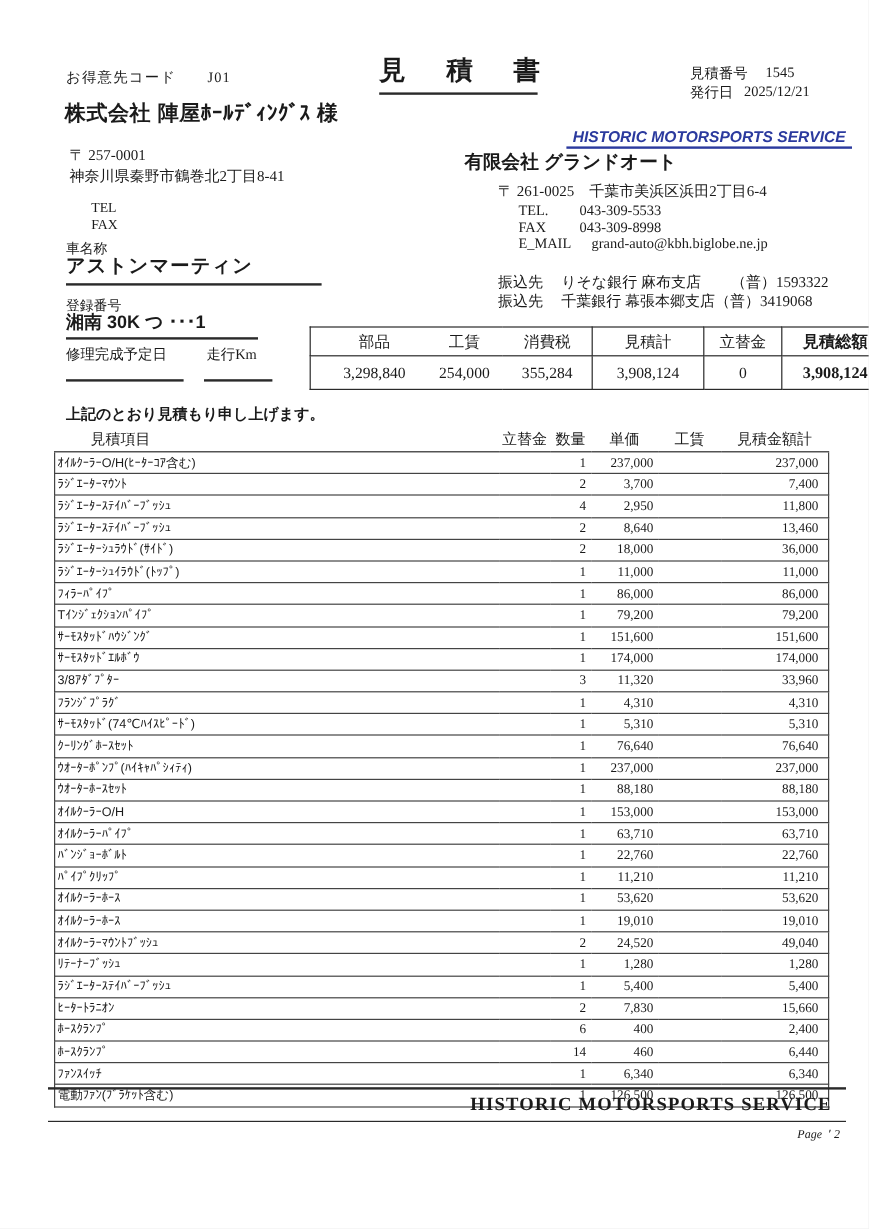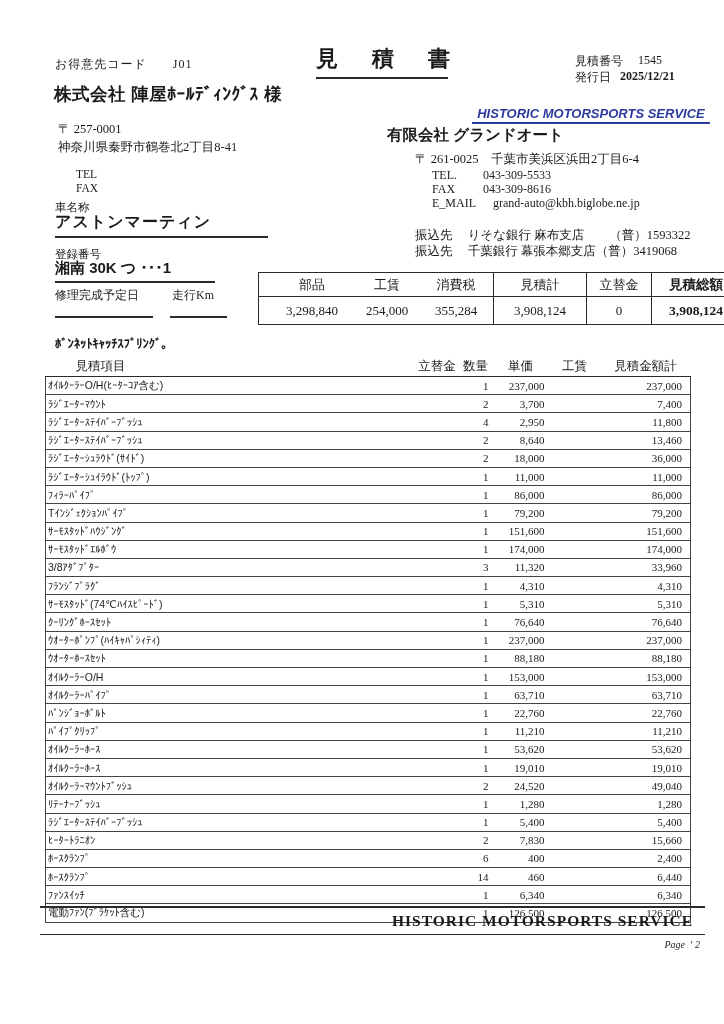--- a/index.html
+++ b/index.html
@@ -24,21 +24,21 @@
   .doc-title {
     left:316px; top:44px; width:132px; text-align:center;
     font-size:22px; font-weight:bold; letter-spacing:6px;
     border-bottom:2px solid #2a2a2a; padding-bottom:3px; white-space:nowrap;
   }
 
   
   .meta-label1 { left:575px; top:53px; font-size:12px; }
   .meta-val1 { left:618px; top:53px; width:44px; text-align:right; font-size:12px; }
   .meta-label2 { left:575px; top:69px; font-size:12px; }
-  .meta-val2 { left:620px; top:69px; font-size:12px;font-weight:bold; }
+  .meta-val2 { left:620px; top:69px; font-size:12px; }
 
   
   .brand {
     left:472px; top:106px; width:238px; text-align:center;
     font-size:13px; font-weight:bold; font-style:italic;
     border-bottom:2px solid; padding-bottom:1px; white-space:nowrap;
     font-family:"Liberation Sans","DejaVu Sans",sans-serif;
   }
   .vendor-name { left:387px; top:125px; font-size:15.5px; font-weight:bold; }
   .vendor-postal { left:415px; top:151px; font-size:12.5px; }
@@ -135,21 +135,21 @@
 
   <div class="abs brand" id="brand" style="color: rgb(43, 58, 158); border-bottom-color: rgb(43, 58, 158);">HISTORIC MOTORSPORTS SERVICE</div>
   <div class="abs vendor-name gothic">有限会社 グランドオート</div>
   <div class="abs vendor-postal">〒 261-0025　千葉市美浜区浜田2丁目6-4</div>
   <div class="abs vendor-line v-tel">
     <span class="lbl">TEL.</span>
     <span>043-309-5533</span>
   </div>
   <div class="abs vendor-line v-fax">
     <span class="lbl">FAX</span>
-    <span>043-309-8616</span>
+    <span>043-309-8998</span>
   </div>
   <div class="abs vendor-line v-mail">
     <span class="lbl">E_MAIL</span>
     <span>grand-auto@kbh.biglobe.ne.jp</span>
   </div>
   <div class="abs bank bank1">
     <span class="lbl">振込先</span>
     <span>りそな銀行 麻布支店　　（普）1593322</span>
   </div>
   <div class="abs bank bank2">
@@ -180,21 +180,21 @@
         <td class="first w1">3,298,840</td>
         <td class="w2">254,000</td>
         <td class="sep w3">355,284</td>
         <td class="sep w4">3,908,124</td>
         <td class="sep w5">0</td>
         <td class="last w6 total">3,908,124</td>
       </tr>
     </tbody>
   </table>
 
-  <div class="abs note gothic">ﾎﾞﾝﾈｯﾄｷｬｯﾁｽﾌﾟﾘﾝｸﾞ。</div>
+  <div class="abs note gothic">上記のとおり見積もり申し上げます。</div>
 
   <table class="abs items">
     <colgroup>
       <col class="col-name">
         <col class="col-adv">
         <col class="col-qty">
       <col class="col-unit">
         <col class="col-labor">
         <col class="col-amount">
     </colgroup>

